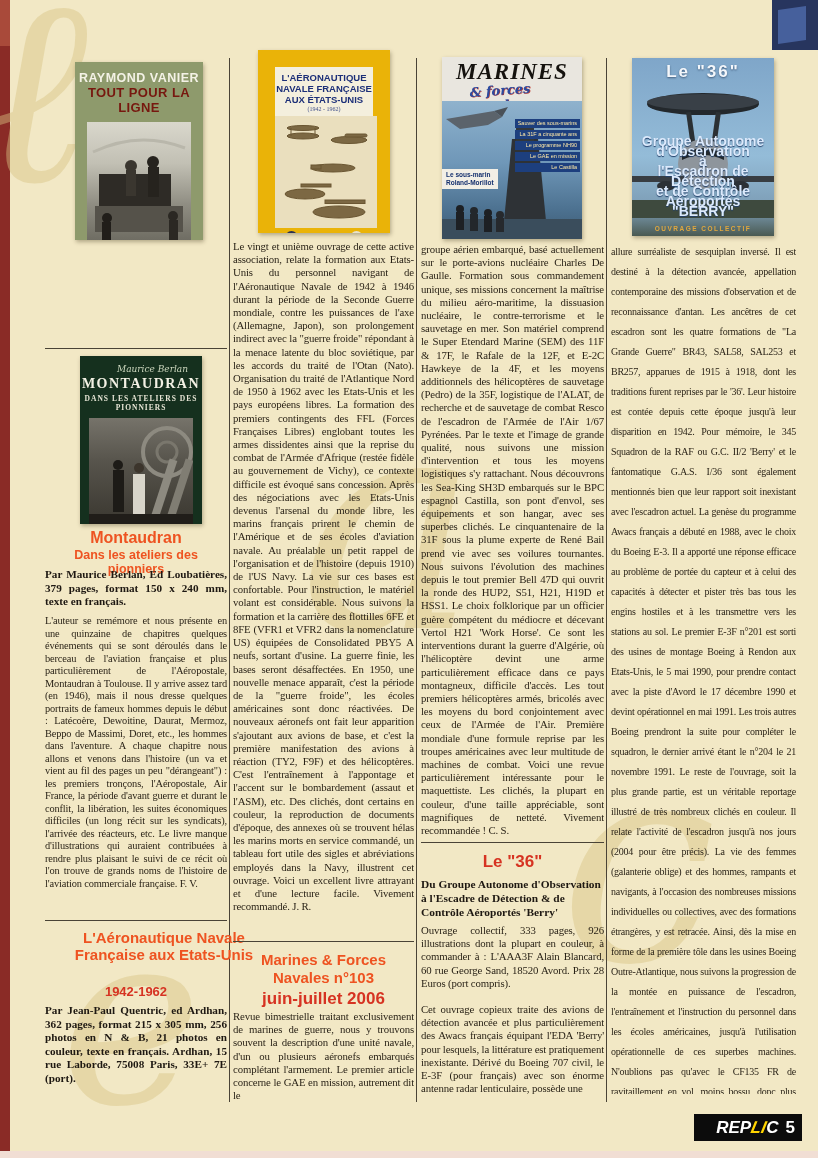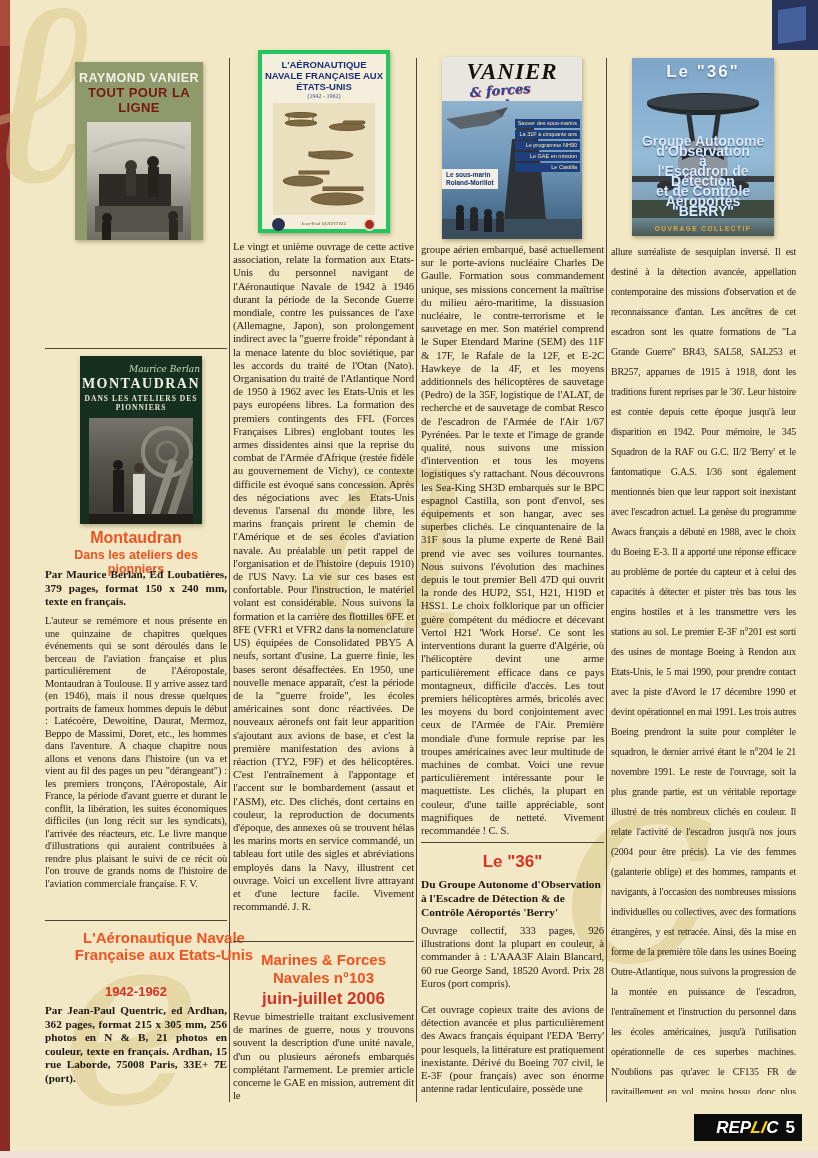--- a/index.html
+++ b/index.html
@@ -27,26 +27,26 @@
   
   .cover{position:absolute;box-shadow:1px 2px 4px rgba(60,50,20,.35);overflow:hidden;}
   
   .cov1{background:#8e9a6c;text-align:center;}
   .cov1 .a{margin-top:9px;font-family:"Liberation Sans",sans-serif;font-weight:bold;font-size:12.5px;color:#f4f2e6;letter-spacing:.5px;}
   .cov1 .t{font-family:"Liberation Sans",sans-serif;font-weight:bold;font-size:13px;color:#77180f;letter-spacing:.4px;}
   .cov1 .photo{margin:7px auto 0;width:104px;height:118px;background:linear-gradient(180deg,#d9d7cc 0%,#c2c0b4 35%,#8f8d82 70%,#6f6d63 100%);position:relative;}
   .cov1 .pub{margin-top:4px;font-size:6px;color:#efe9d6;letter-spacing:1px;}
   
   .cov2{background:#15301e;text-align:center;}
-  .cov2 .script{margin-top:8px;font-family:"DejaVu Serif",serif;font-style:italic;font-size:9px;color:#cbd6bd;text-align:right;padding-right:2px;}
+  .cov2 .script{margin-top:8px;font-family:"DejaVu Serif",serif;font-style:italic;font-size:9px;color:#cbd6bd;text-align:right;padding-right:14px;}
   .cov2 .t{font-family:"Liberation Serif",serif;font-weight:bold;font-size:14px;color:#f3f1e4;letter-spacing:1.5px;margin-top:2px;}
   .cov2 .st{font-family:"Liberation Serif",serif;font-weight:bold;font-size:7.5px;color:#e8e6d6;letter-spacing:1px;margin-top:2px;line-height:9px;}
   .cov2 .photo{margin:6px auto 0;width:104px;height:108px;background:linear-gradient(180deg,#76736a 0%,#57544c 40%,#39362f 100%);position:relative;}
   
-  .cov3{background:#22c55e;padding:4px;}
+  .cov3{background:#eab308;padding:17px;}
   .cov3 .inner{background:#f4efdd;width:100%;height:100%;box-sizing:border-box;text-align:center;padding-top:5px;}
   .cov3 .t{font-family:"Liberation Sans",sans-serif;font-weight:bold;font-size:9.5px;line-height:11px;color:#1c2f78;}
   .cov3 .y{font-size:6px;color:#42528c;margin-top:1px;}
   .cov3 .art{margin:4px auto 0;width:102px;height:112px;background:#eadfbe;position:relative;}
   .cov3 .badges{display:flex;justify-content:space-between;padding:3px 10px 0;}
   .cov3 .badge{width:13px;height:13px;border-radius:50%;}
   .cov3 .auth{font-size:5px;color:#6b5b36;margin-top:-10px;}
   
   .cov4{background:#e9e6df;}
   .cov4 .mast{font-family:"Liberation Serif",serif;font-style:italic;font-weight:bold;font-size:23px;letter-spacing:1px;color:#15120e;text-align:center;margin-top:2px;}
@@ -172,21 +172,21 @@
 
   <div class="sec body-txt" style="left:233px;top:240px;width:181px;height:696px;">Le vingt et unième ouvrage de cette active association, relate la formation aux Etats-Unis du personnel navigant de l'Aéronautique Navale de 1942 à 1946 durant la période de la Seconde Guerre mondiale, contre les puissances de l'axe (Allemagne, Japon), son prolongement indirect avec la "guerre froide" répondant à la menace latente du bloc soviétique, par les accords du traité de l'Otan (Nato). Organisation du traité de l'Atlantique Nord de 1950 à 1962 avec les Etats-Unis et les pays européens libres. La formation des premiers contingents des FFL (Forces Françaises Libres) englobant toutes les armes dissidentes ainsi que la reprise du combat de l'Armée d'Afrique (restée fidèle au gouvernement de Vichy), ce contexte difficile est évoqué sans concession. Après des négociations avec les Etats-Unis devenus l'arsenal du monde libre, les marins français prirent le chemin de l'Amérique et de ses écoles d'aviation navale. Au préalable un petit rappel de l'organisation et de l'histoire (depuis 1910) de l'US Navy. La vie sur ces bases est confortable. Pour l'instruction, le matériel volant est considérable. Nous suivons la formation et la carrière des flottilles 6FE et 8FE (VFR1 et VFR2 dans la nomenclature US) équipées de Consolidated PBY5 A neufs, sortant d'usine. La guerre finie, les bases seront désaffectées. En 1950, une nouvelle menace apparaît, c'est la période de la "guerre froide", les écoles américaines sont donc réactivées. De nouveaux aéronefs ont fait leur apparition s'ajoutant aux avions de base, et c'est la première manifestation des avions à réaction (TY2, F9F) et des hélicoptères. C'est l'entraînement à l'appontage et l'accent sur le bombardement (assaut et l'ASM), etc. Des clichés, dont certains en couleur, la reproduction de documents d'époque, des annexes où se trouvent hélas les marins morts en service commandé, un tableau fort utile des sigles et abréviations employés dans la Navy, illustrent cet ouvrage. Voici un excellent livre attrayant et d'une lecture facile. Vivement recommandé. J. R.</div>
 
   <div class="hrule" style="left:233px;top:941px;width:181px;"></div>
 
   <div class="sec h-orange" style="left:233px;top:951px;width:181px;font-size:15px;line-height:17.5px;">Marines &amp; Forces Navales n°103</div>
   <div class="sec h-red" style="left:233px;top:989px;width:181px;font-size:17px;">juin-juillet 2006</div>
   <div class="sec body-txt" style="left:233px;top:1010px;width:181px;height:95px;">Revue bimestrielle traitant exclusivement de marines de guerre, nous y trouvons souvent la description d'une unité navale, d'un ou plusieurs aéronefs embarqués complétant l'armement. Le premier article concerne le GAE en mission, autrement dit le</div>
 
   <div class="cover cov4" style="left:442px;top:57px;width:140px;height:182px;">
-    <div class="mast">VANIER</div>
+    <div class="mast">MARINES</div>
     <div class="mast2">&amp; forces navales</div>
     <div class="photo">
       <svg width="140" height="138">
         <path d="M4 18 L52 10 L60 16 L46 24 L18 28 Z" fill="#5b636b"></path>
         <path d="M52 10 L66 6 L60 16 Z" fill="#4a5158"></path>
         <path d="M62 120 L70 38 L96 38 L104 120 Z" fill="#2e3236"></path>
         <rect x="74" y="24" width="18" height="16" fill="#33383c"></rect>
         <rect x="0" y="118" width="140" height="20" fill="#3a4d5c"></rect>
         <circle cx="18" cy="108" r="4" fill="#1d2024"></circle>
           <rect x="14" y="111" width="8" height="18" fill="#1d2024"></rect>

